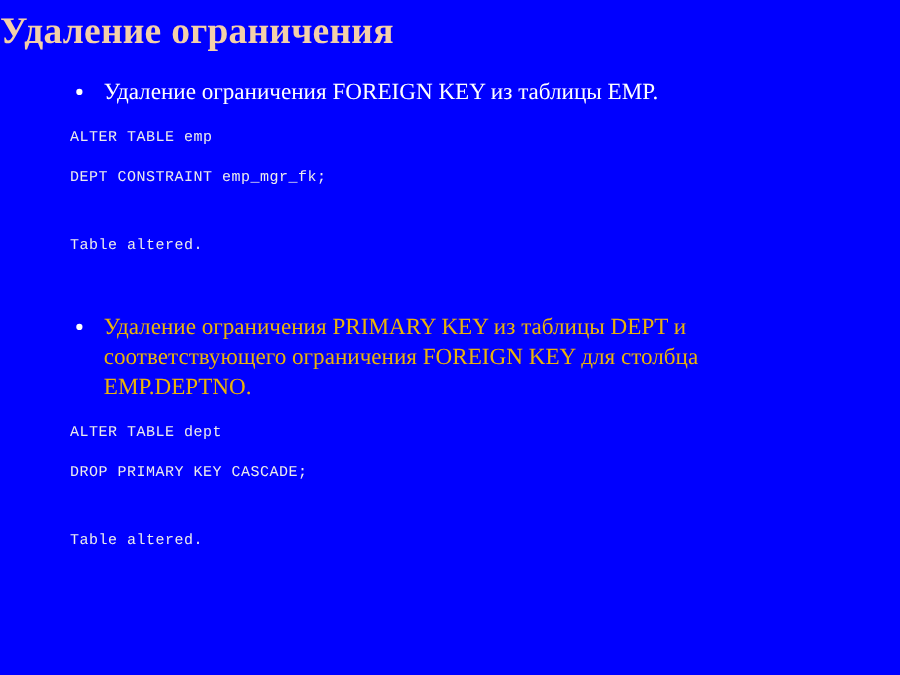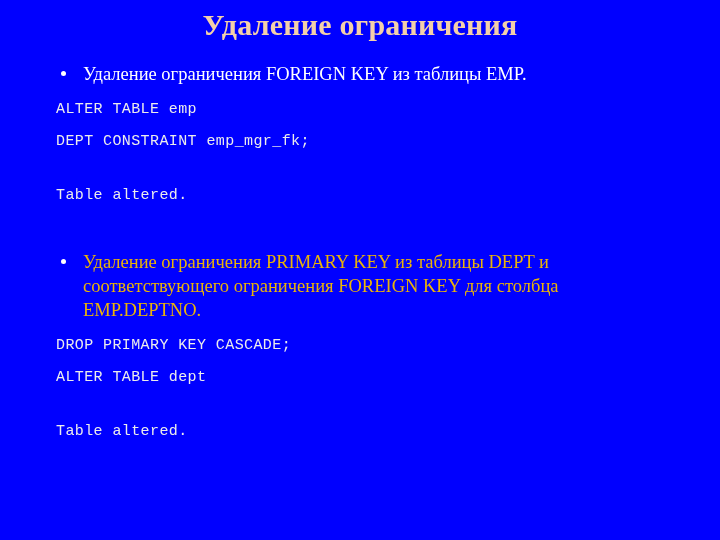--- a/index.html
+++ b/index.html
@@ -18,21 +18,20 @@
     width: 720px;
     height: 540px;
     background: #0000ff;
     box-sizing: border-box;
   }
   .slide-title {
     position: absolute;
     top: 8px;
     left: 0;
     width: 720px;
-    text-align: center;
     font-family: "Liberation Serif", "DejaVu Serif", serif;
     font-weight: bold;
     font-size: 30px;
     line-height: 34px;
     color: #f3cfa9;
     letter-spacing: 0.2px;
     white-space: nowrap;
   }
   .body-area {
     position: absolute;
@@ -57,21 +56,21 @@
     top: 9px;
     width: 5px;
     height: 5px;
     background: #ffffff;
     border-radius: 50%;
   }
   .code-line {
     display: block;
     padding-left: 56px;
     font-family: "Liberation Mono", "DejaVu Sans Mono", monospace;
-    font-size: 15px;
+    font-size: 12px;
     line-height: 32px;
     color: #ececec;
     letter-spacing: 0.4px;
     white-space: pre;
   }
   .spacer-sm { height: 8px; }
   .spacer-md { height: 22px; }
   .spacer-xl { height: 38px; }
 </style>
 </head>
@@ -99,21 +98,21 @@
 
     <div class="spacer-xl"></div>
 
     <div class="bullet-row" style="color: #eab308;">
       <span class="bullet-dot"></span>
       <span>Удаление ограничения PRIMARY KEY из таблицы DEPT и соответствующего ограничения FOREIGN KEY для столбца EMP.DEPTNO.</span>
     </div>
 
     <div class="spacer-sm"></div>
 
+    <div class="code-line" style="color: rgb(236, 236, 236);">ALTER TABLE dept</div>
     <div class="code-line" style="color: rgb(236, 236, 236);">DROP PRIMARY KEY CASCADE;</div>
-    <div class="code-line" style="color: rgb(236, 236, 236);">ALTER TABLE dept</div>
 
     <div class="spacer-md"></div>
 
     <div class="code-line" style="color: rgb(236, 236, 236);">Table altered.</div>
 
   </div>
 </div>
 
 </body></html>

